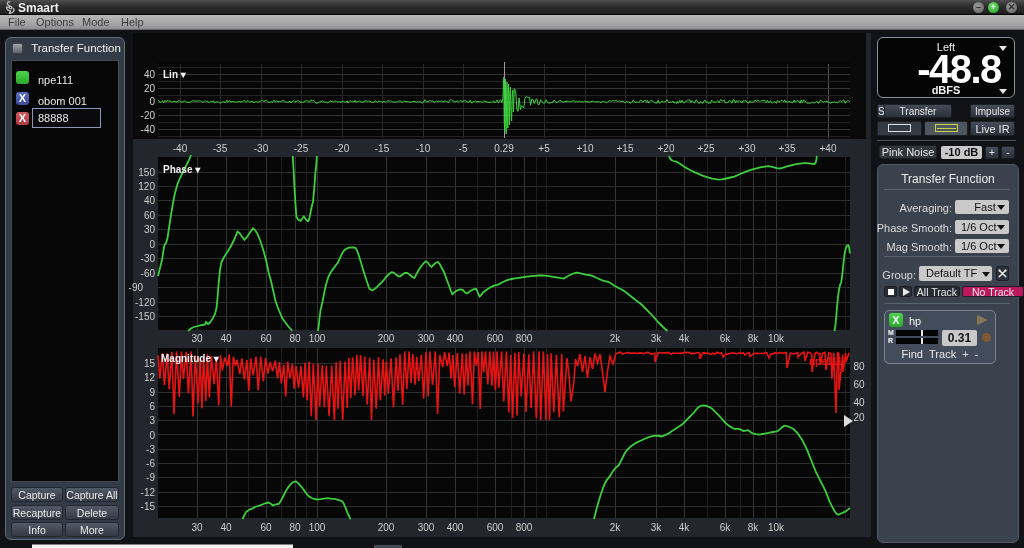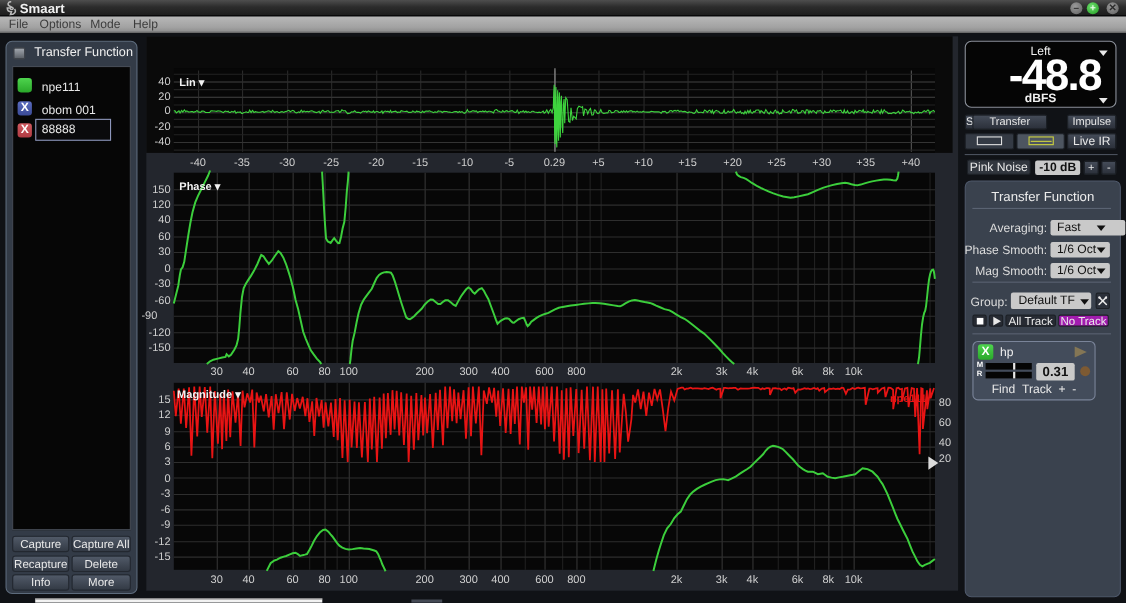--- a/index.html
+++ b/index.html
@@ -297,21 +297,21 @@
   <div class="sep" style="left:877px;top:140px;width:139px"></div>
   <div class="rbtn" style="left:879px;top:145px;width:58px;height:14px;line-height:13px;background:#31363e;font-size:11px">Pink Noise</div>
   <div class="lgrey" style="left:941px;top:146px;width:41px;height:13px;line-height:13px;font-weight:bold">-10 dB</div>
   <div class="rbtn" style="left:985px;top:146px;width:14px;height:13px;line-height:12px">+</div>
   <div class="rbtn" style="left:1001px;top:146px;width:14px;height:13px;line-height:12px">-</div>
 
   <div class="rsec" style="left:877px;top:164px;width:142px;height:379px"></div>
   <div class="abs" style="left:877px;top:172px;width:142px;text-align:center;font-size:12px;color:#ececec">Transfer Function</div>
   <div class="sep2" style="left:884px;top:189px;width:126px"></div>
   <div class="rlab" style="left:870px;top:202px;width:82px">Averaging:</div>
-  <div class="lgrey" style="left:955px;top:200px;width:68px;height:14px;line-height:14px;text-align:left;padding-left:6px">Fast</div>
+  <div class="lgrey" style="left:955px;top:200px;width:54px;height:14px;line-height:14px;text-align:center;padding-left:6px">Fast</div>
   <div class="darr" style="left:997px;top:205px"></div>
   <div class="rlab" style="left:870px;top:222px;width:82px">Phase Smooth:</div>
   <div class="lgrey" style="left:955px;top:220px;width:54px;height:14px;line-height:14px;text-align:left;padding-left:6px">1/6 Oct</div>
   <div class="darr" style="left:997px;top:225px"></div>
   <div class="rlab" style="left:870px;top:241px;width:82px">Mag Smooth:</div>
   <div class="lgrey" style="left:955px;top:239px;width:54px;height:14px;line-height:14px;text-align:left;padding-left:6px">1/6 Oct</div>
   <div class="darr" style="left:997px;top:244px"></div>
   <div class="sep2" style="left:884px;top:256px;width:126px"></div>
   <div class="rlab" style="left:854px;top:269px;width:62px">Group:</div>
   <div class="lgrey" style="left:919px;top:266px;width:73px;height:15px;line-height:15px;text-align:left;padding-left:7px">Default TF</div>
@@ -320,21 +320,21 @@
   <svg class="abs" style="left:998px;top:269px" width="9" height="9" viewBox="0 0 9 9">
       <path d="M1.2 1.2 L7.8 7.8 M7.8 1.2 L1.2 7.8" stroke="#e8e8e8" stroke-width="1.5" stroke-linecap="round"></path>
       <circle cx="1.6" cy="1.6" r="1.1" fill="#e8e8e8"></circle>
       <circle cx="7.4" cy="1.6" r="1.1" fill="#e8e8e8"></circle>
     </svg>
   <div class="rbtn" style="left:884px;top:286px;width:13px;height:11px;background:#272b33"></div>
   <div class="abs" style="left:888px;top:289px;width:6px;height:6px;background:#fff"></div>
   <div class="rbtn" style="left:899px;top:286px;width:13px;height:11px;background:#272b33"></div>
   <div class="abs" style="left:903px;top:288px;width:0;height:0;border-top:4px solid transparent;border-bottom:4px solid transparent;border-left:7px solid #e8e8e8"></div>
   <div class="rbtn" style="left:914px;top:286px;width:46px;height:11px;line-height:10px;font-size:10.5px;background:#272b33">All Track</div>
-  <div class="rbtn" style="left:962px;top:286px;width:46px;height:11px;line-height:10px;font-size:10.5px;background:#a21caf">No Track</div>
+  <div class="rbtn" style="left:962px;top:286px;width:62px;height:11px;line-height:10px;font-size:10.5px;background:#be185d">No Track</div>
   <div class="sep2" style="left:884px;top:303px;width:126px"></div>
 
   <div class="abs" style="left:884px;top:310px;width:112px;height:54px;background:#434c5b;border:1px solid #7a8499;border-radius:5px"></div>
   <div class="ticon abs" style="left:889px;top:313px;width:14px;height:14px;background:linear-gradient(#4ed44e,#2aa82a);line-height:14px">X</div>
   <div class="abs" style="left:909px;top:315px;font-size:11px;color:#f0f0f0">hp</div>
   <div class="abs" style="left:977px;top:315px;width:0;height:0;border-top:5px solid transparent;border-bottom:5px solid transparent;border-left:11px solid #847655"></div>
   <div class="abs" style="left:888px;top:329px;font-size:7px;font-weight:bold;color:#fff">M</div>
   <div class="abs" style="left:888px;top:337px;font-size:7px;font-weight:bold;color:#fff">R</div>
   <div class="abs" style="left:896px;top:330px;width:42px;height:6px;background:#050505"></div>
   <div class="abs" style="left:896px;top:338px;width:42px;height:6px;background:#050505"></div>

